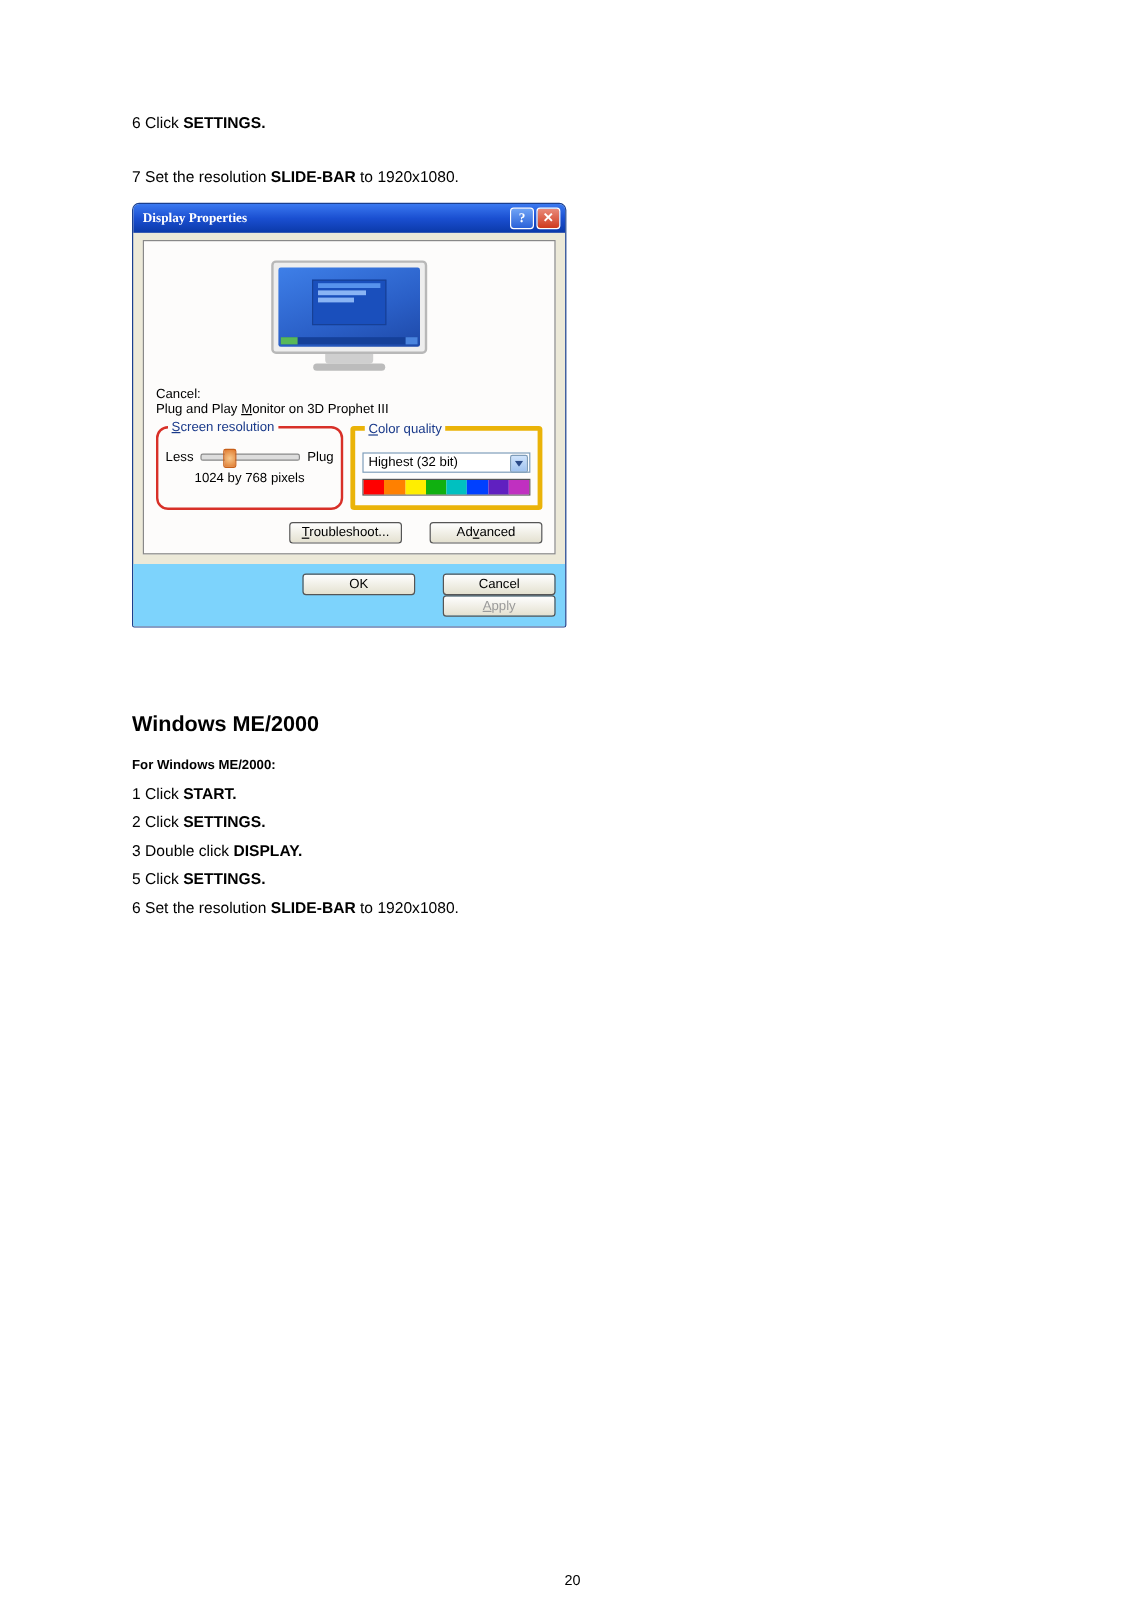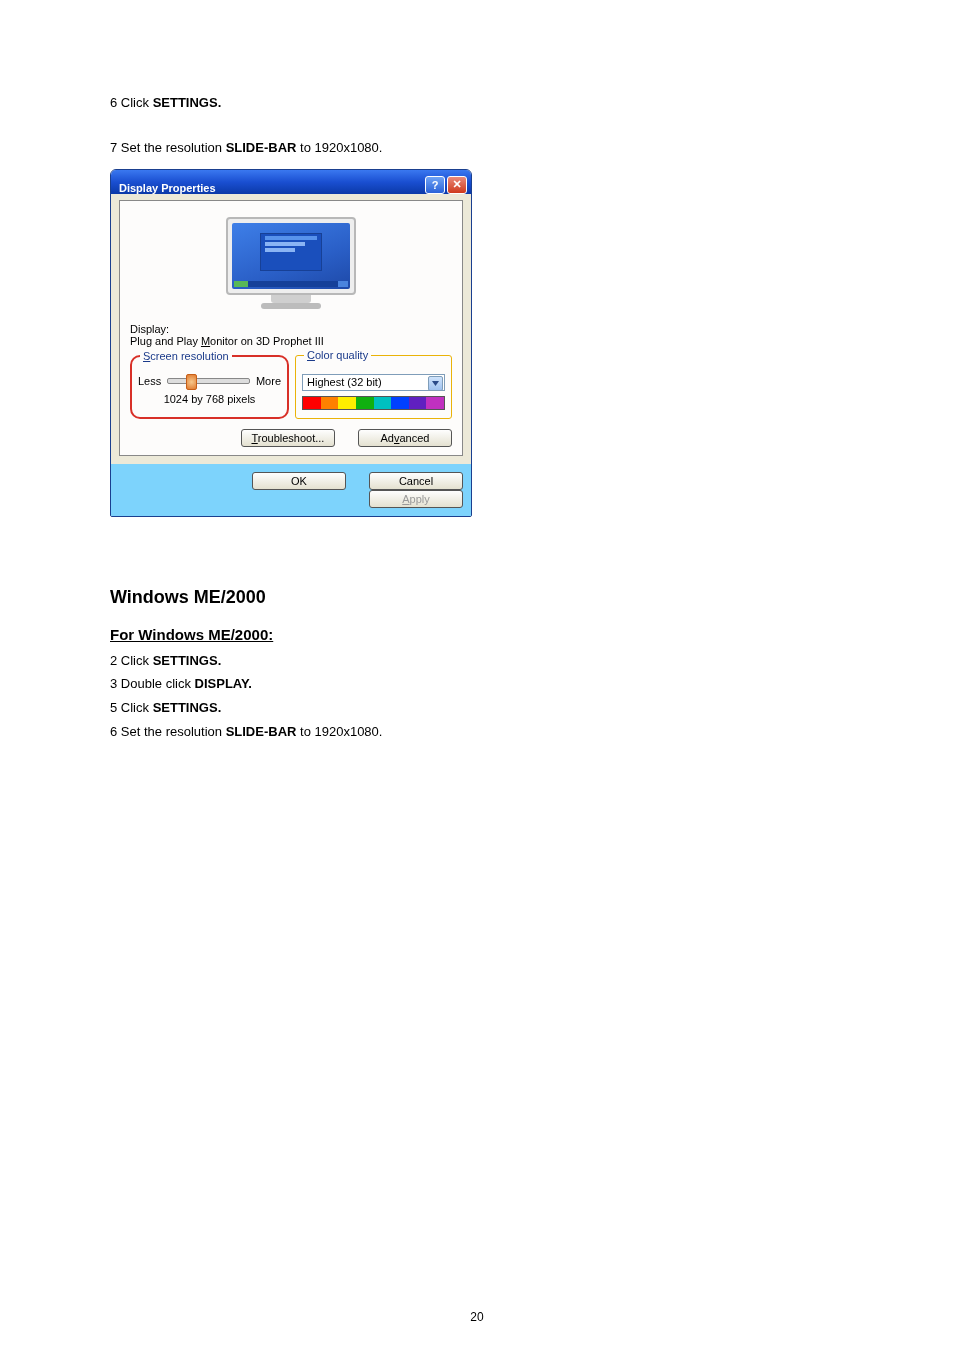--- a/index.html
+++ b/index.html
@@ -22,24 +22,23 @@
     margin: 3px 0;
   }
   .instr strong { font-weight: bold; }
   .gap { height: 18px; }
   .section-title {
     font-size: 18px;
     font-weight: bold;
     margin: 70px 0 18px 0;
   }
   .subhead {
-    font-size: 15px;
+    font-size: 11px;
     font-weight: bold;
     margin-bottom: 8px;
-    text-decoration: underline;
   }
   .page-number {
     position: absolute;
     bottom: 26px;
     left: 0;
     width: 100%;
     text-align: center;
     font-size: 12px;
   }
 
@@ -50,24 +49,25 @@
     border-radius: 6px 6px 2px 2px;
     margin-top: 10px;
     background: #ece9d8;
     overflow: hidden;
     font-size: 11px;
   }
   .titlebar {
     height: 24px;
     background: linear-gradient(to bottom, #3a78f0 0%, #1a4fd1 50%, #0b39a8 100%);
     display: flex;
-    align-items: flex-end;
+    align-items: center;
     padding: 0 4px 0 8px;
     color: #fff;
     font-weight: bold;
+    font-family: Liberation Serif, serif;
   }
   .titlebar .spacer { flex: 1; }
   .tbtn {
     width: 18px; height: 16px;
     margin-left: 2px;
     border: 1px solid #fff;
     border-radius: 3px;
     display: flex; align-items: center; justify-content: center;
     font-size: 11px;
     font-weight: bold;
@@ -146,21 +146,21 @@
   .base { height:8px; margin:0 45px; background:#cfcfcf; border-radius:0 0 3px 3px; }
   .foot { height:6px; margin:0 35px; background:#bcbcbc; border-radius:3px; }
 
   .row-label { font-size:11px; }
   .display-name { font-size:11px; color:#000; }
   .display-name .u { text-decoration: underline; }
 
   .fieldsets { display:flex; gap:6px; margin-top:8px; }
   .fset {
     flex:1;
-    border: 1px solid #eab308;
+    border: 4px solid #eab308;
     border-radius: 3px;
     padding: 18px 6px 8px 6px;
     position: relative;
   }
   .fset.highlight {
     border: 2px solid #d83028;
     border-radius: 10px;
   }
   .fset .legend {
     position: absolute;
@@ -273,34 +273,34 @@
                 <div class="task"></div>
                   <div class="start"></div>
                   <div class="tray"></div>
               </div>
             </div>
             <div class="base"></div>
             <div class="foot"></div>
           </div>
         </div>
 
-        <div class="row-label">Display:</div>
+        <div class="row-label">Cancel:</div>
         <div class="display-name">
           <span>Plug and Play </span><span class="u">M</span><span>onitor on 3D Prophet III</span>
         </div>
 
         <div class="fieldsets">
           <div class="fset highlight">
             <div class="legend"><span class="u">S</span><span>creen resolution</span></div>
             <div class="slider-row">
               <span class="txt">Less</span>
               <div class="slider">
                 <div class="thumb"></div>
               </div>
-              <span class="txt">More</span>
+              <span class="txt">Plug</span>
             </div>
             <div class="res-value">1024 by 768 pixels</div>
           </div>
 
           <div class="fset">
             <div class="legend"><span class="u">C</span><span>olor quality</span></div>
             <div class="cq-select">
               <span>Highest (32 bit)</span>
               <span class="arrow">
                 <svg viewBox="0 0 7 5">
@@ -332,20 +332,21 @@
       <span class="xpbtn">OK</span>
       <span class="xpbtn">Cancel</span>
       <span class="xpbtn disabled"><span class="u">A</span><span>pply</span></span>
     </div>
   </div>
 
   <h2 class="section-title">Windows ME/2000</h2>
   <p class="subhead">For Windows ME/2000:</p>
 
   <div>
+    <p class="instr"><span>1 Click </span><strong>START.</strong></p>
     <p class="instr"><span>2 Click </span><strong>SETTINGS.</strong></p>
     <p class="instr"><span>3 Double click </span><strong>DISPLAY.</strong></p>
     <p class="instr"><span>5 Click </span><strong>SETTINGS.</strong></p>
     <p class="instr"><span>6 Set the resolution </span><strong>SLIDE-BAR</strong><span>  to 1920x1080.</span></p>
   </div>
 
   <div class="page-number">20</div>
 </div>
 
 </body></html>

